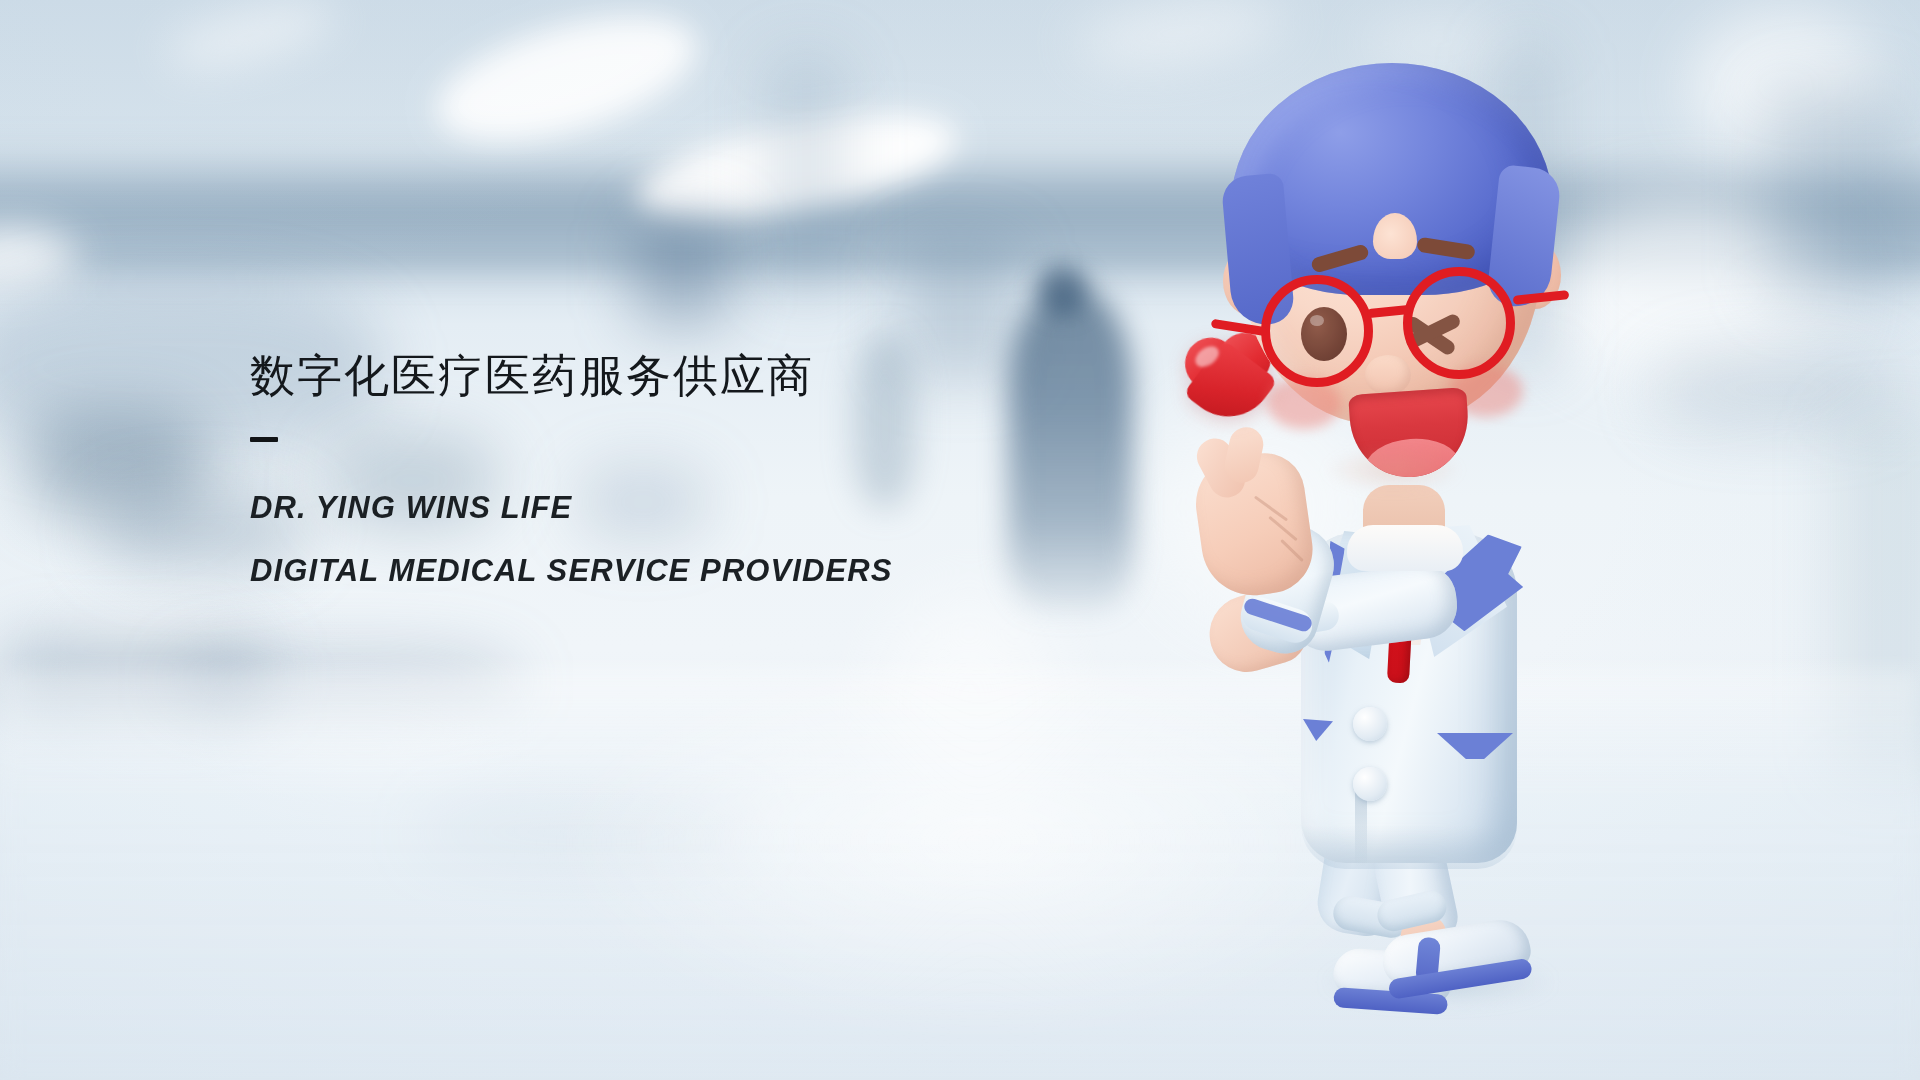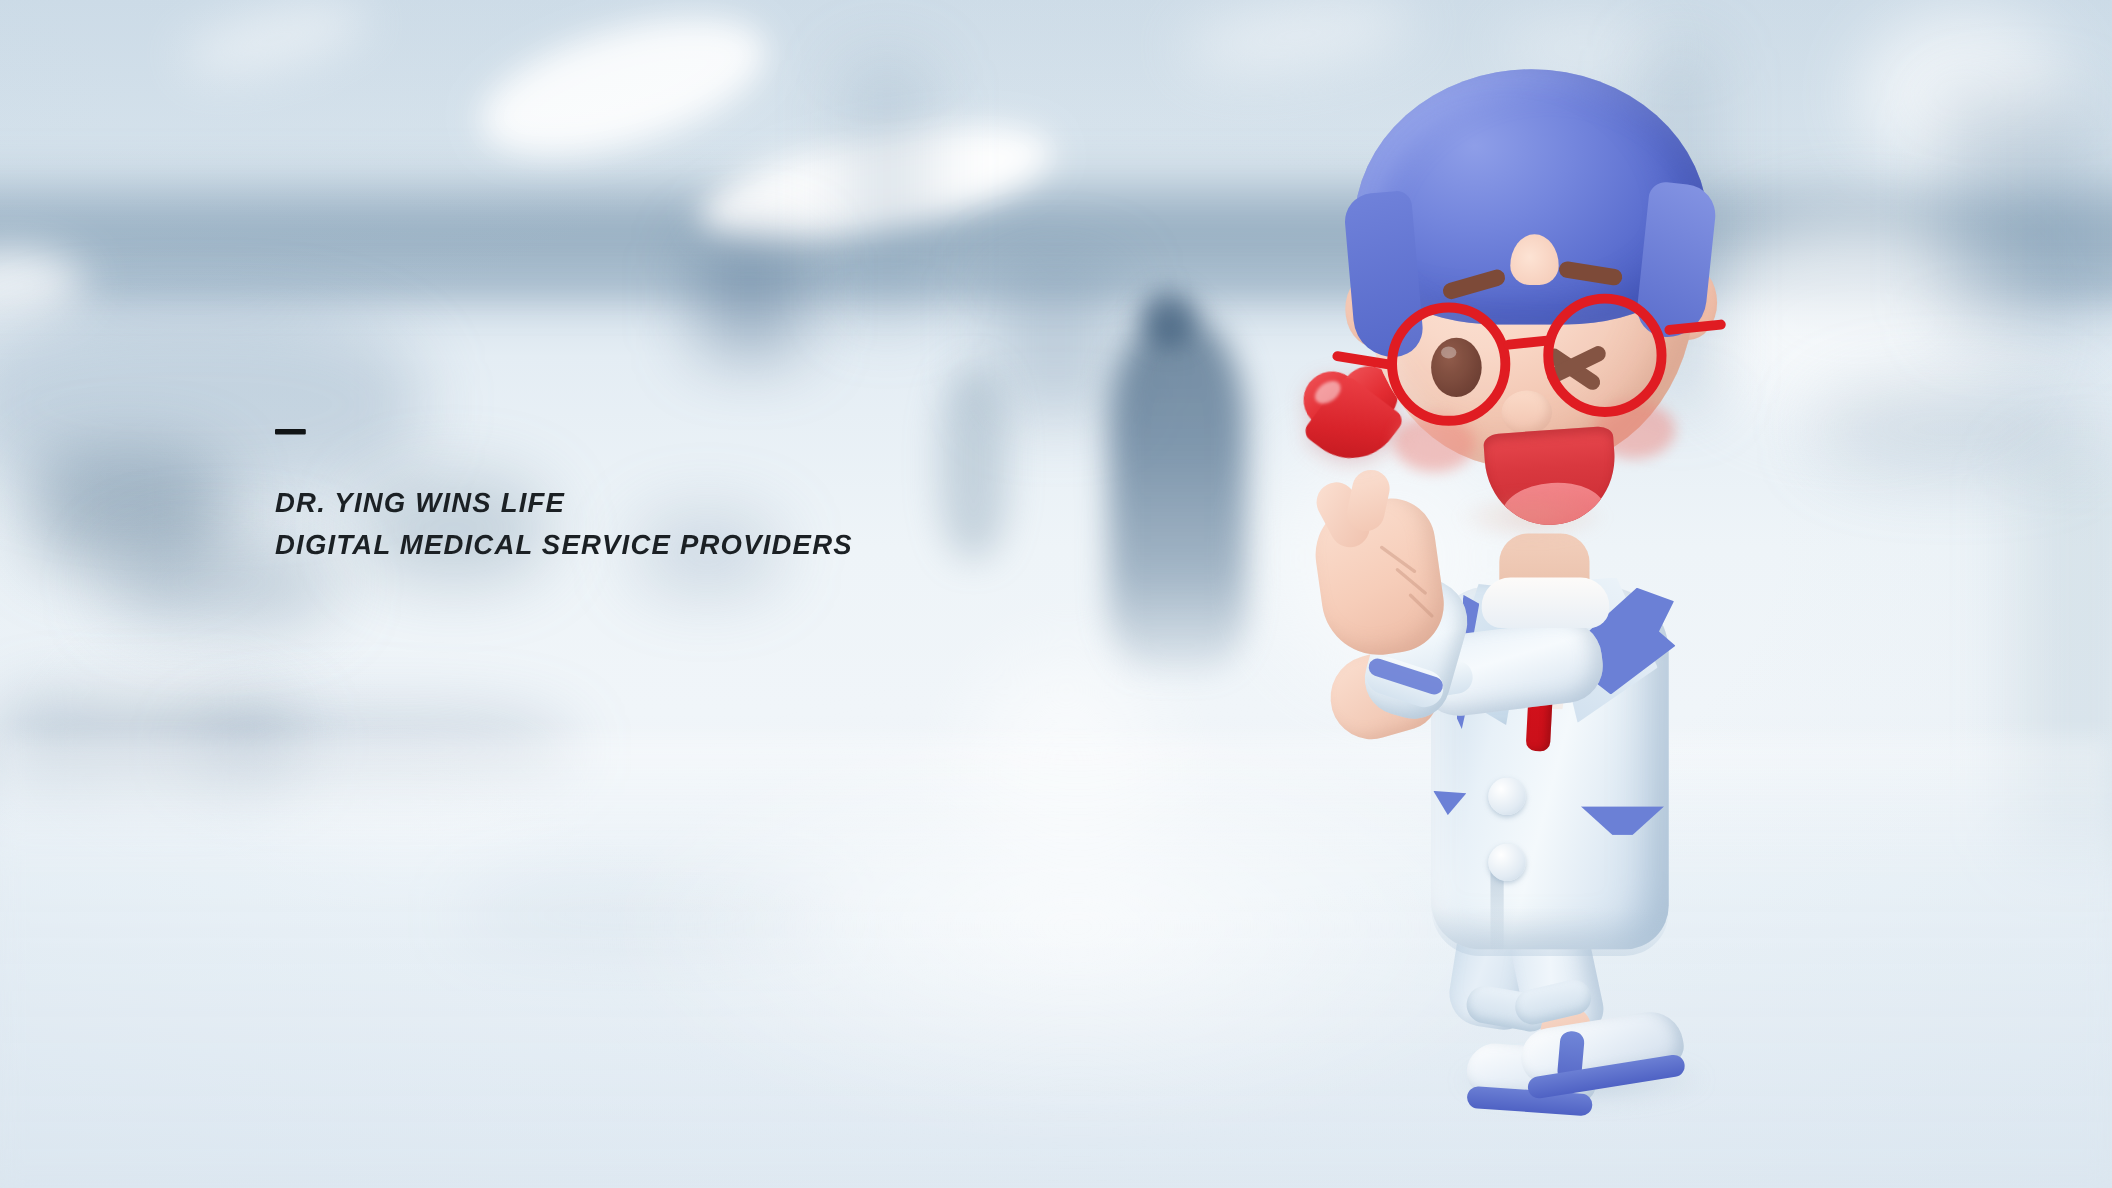--- a/index.html
+++ b/index.html
@@ -101,24 +101,24 @@
   .headline{
     margin-top:20px;
     font-size:74px;line-height:1.08;color:#EC1C24;font-weight:700;
     letter-spacing:8px;white-space:nowrap;
   }
   .rule{
     margin-top:38px;width:28px;height:5px;background:#111416;border-radius:1px;
   }
   .en{margin-top:50px;}
   .en-line{
-    font-style:italic;font-weight:700;font-size:25px;letter-spacing:1.1px;
+    font-style:italic;font-weight:700;font-size:31px;letter-spacing:1.1px;
     color:#1b2024;line-height:1.0;
   }
-  .en-line + .en-line{margin-top:14px;}
+  .en-line + .en-line{margin-top:32px;}
 
   
   .character{position:absolute;left:1205px;top:55px;width:420px;height:980px;}
 
   
   .ground-shadow{
     position:absolute;left:118px;top:905px;width:230px;height:44px;
     background:radial-gradient(ellipse at center,rgba(150,174,195,.42) 0%,rgba(160,182,202,0) 72%);
     filter:blur(9px);
   }
@@ -478,20 +478,21 @@
     <div class="silhouette"></div>
     <div class="silhouette-head"></div>
     <div class="silhouette2"></div>
 
     <div class="floor"></div>
     <div class="floor-glow"></div>
     <div class="vignette"></div>
   </div>
 
   <div class="copy">
+    <div class="kicker">数字化医疗医药服务供应商</div>
     <div class="rule"></div>
     <div class="en">
       <div class="en-line">DR. YING WINS LIFE</div>
       <div class="en-line">DIGITAL MEDICAL SERVICE PROVIDERS</div>
     </div>
   </div>
 
   <div class="character">
 
     <div class="ground-shadow"></div>

